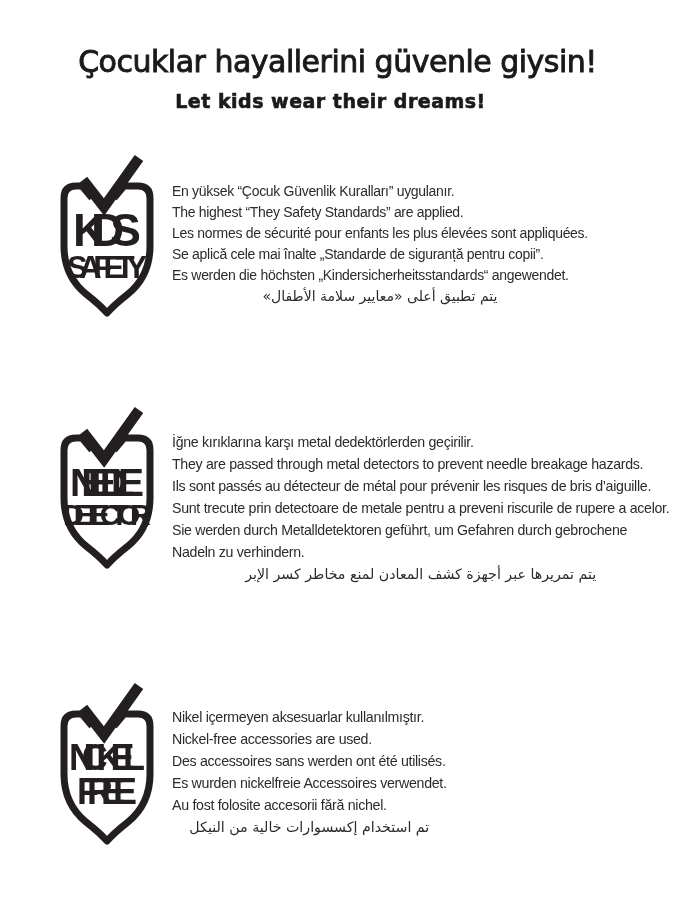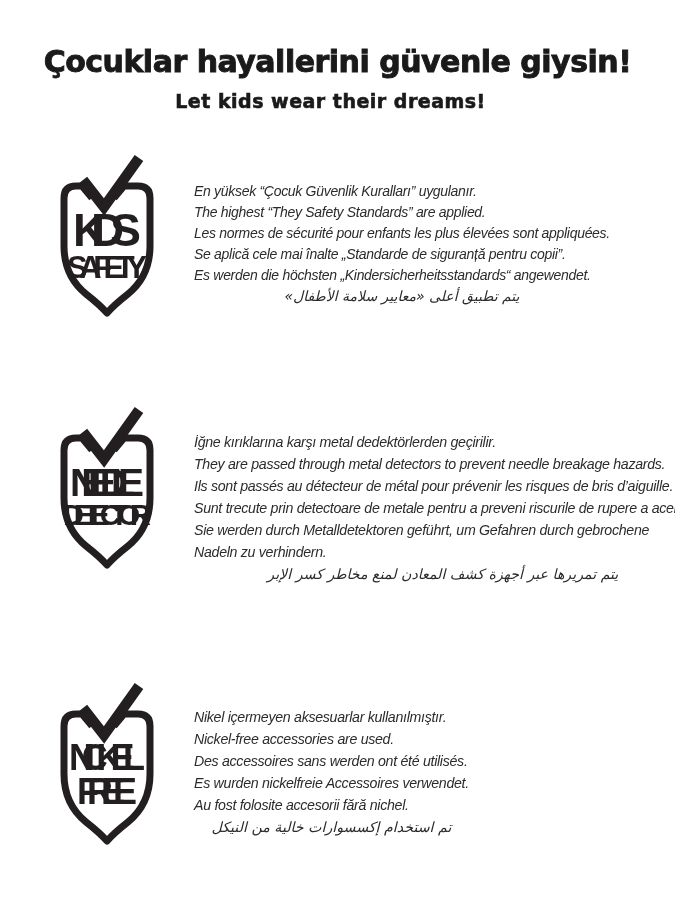--- a/index.html
+++ b/index.html
@@ -19,21 +19,21 @@
   .header {
     position: absolute;
     top: 42px;
     left: 0;
     width: 675px;
     text-align: center;
   }
   .title {
     font-family: "DejaVu Sans", sans-serif;
     font-size: 30px;
-    font-weight: 700;
+    font-weight: 400;
     letter-spacing: -0.5px;
     line-height: 40px;
     margin: 0;
     color: #1a1a1a;
     -webkit-text-stroke: 0.9px #1a1a1a;
   }
   .subtitle {
     font-family: "DejaVu Sans", sans-serif;
     font-size: 19px;
     font-weight: 800;
@@ -57,23 +57,22 @@
     height: 170px;
     flex: 0 0 auto;
   }
   .badge svg { overflow: visible; display: block; }
   .badge-label {
     font-family: "Liberation Sans", "DejaVu Sans", sans-serif;
     font-weight: bold;
     fill: #231f20;
   }
   .textcol {
-    margin-left: 32px;
+    margin-left: 10px;
     flex: 0 0 auto;
-    font-style: italic;
   }
   .row-1 .textcol { padding-top: 29px; }
   .row-2 .textcol { padding-top: 27px; }
   .row-3 .textcol { padding-top: 26px; }
   .line {
     font-size: 14px;
     letter-spacing: -0.3px;
     line-height: 21px;
     white-space: nowrap;
     color: #2b2b2b;

